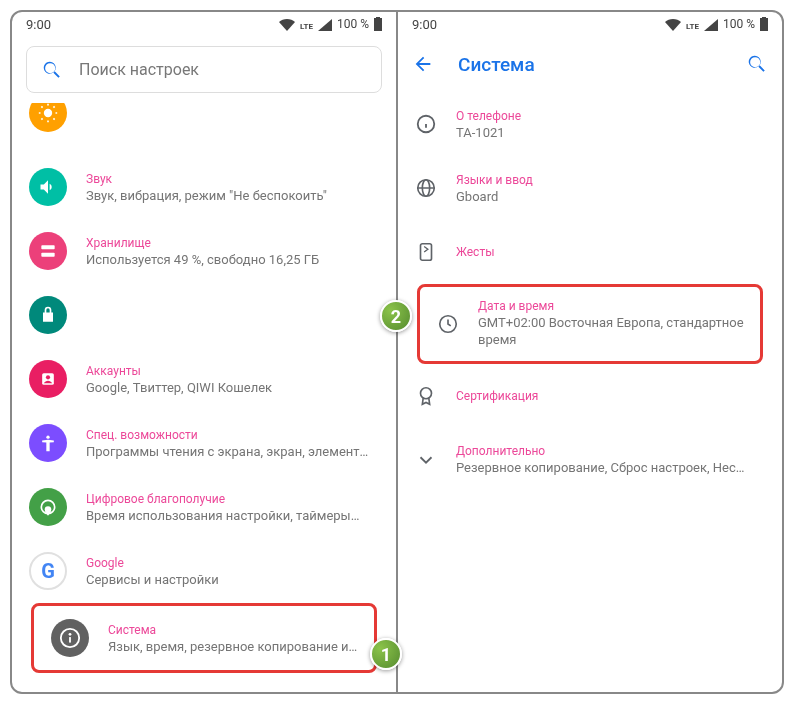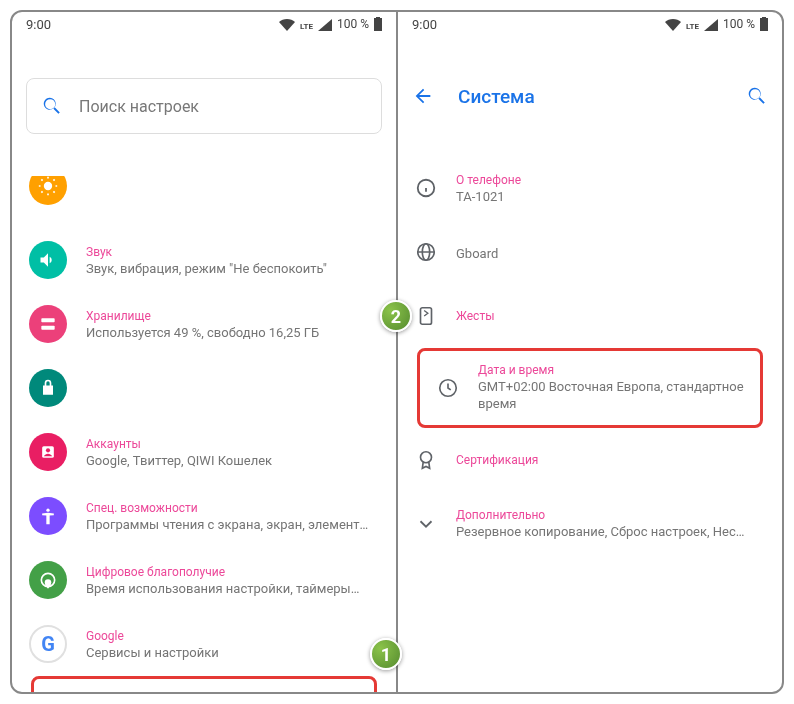--- a/index.html
+++ b/index.html
@@ -1,26 +1,26 @@
 <!DOCTYPE html>
 <html><head>
 <meta charset="utf-8">
 <style>
 * { margin: 0; padding: 0; box-sizing: border-box; font-family: Roboto, Arial, sans-serif; }
 body { background: #fff; width: 794px; height: 704px; position: relative; }
 .outer { position: absolute; left: 10px; top: 10px; width: 774px; height: 684px; border: 2px solid #888; border-radius: 12px; display: flex; background: #fff; }
-.phone { flex: 1; display: flex; flex-direction: column; overflow: hidden; position: relative; gap: 32px; }
+.phone { flex: 1; display: flex; flex-direction: column; overflow: hidden; position: relative; }
 .phone.left { border-right: 2px solid #888; border-radius: 10px 0 0 10px; }
 .phone.right { border-radius: 0 10px 10px 0; }
 
 .statusbar { height: 24px; display: flex; justify-content: space-between; align-items: center; padding: 0 14px; font-size: 13px; color: #444; }
 .sb-right { display: flex; align-items: flex-end; gap: 5px; font-size: 12px; }
 .sb-right svg { display: block; }
 
-.searchbox { margin: 10px 14px; height: 56px; border: 1px solid #ddd; border-radius: 8px; background: #fff; display: flex; align-items: center; padding: 7px 14px; gap: 16px; }
+.searchbox { margin: 10px 14px; height: 47px; border: 1px solid #ddd; border-radius: 8px; background: #fff; display: flex; align-items: center; padding: 7px 14px; gap: 16px; }
 .searchbox svg { flex-shrink: 0; }
 .searchbox span { color: #787878; font-size: 16px; }
 
 .header { height: 56px; display: flex; align-items: center; padding: 0 14px; gap: 24px; }
 .header .title { color: #1a73e8; font-size: 19px; font-weight: 500; flex: 1; }
 
 .list { flex: 1; overflow: hidden; }
 .row { display: flex; align-items: center; padding: 12px 16px; gap: 18px; min-height: 64px; }
 .row .icwrap { width: 40px; height: 40px; display: flex; align-items: center; justify-content: center; flex-shrink: 0; }
 .row .ic { width: 38px; height: 38px; border-radius: 50%; display: flex; align-items: center; justify-content: center; }
@@ -252,20 +252,21 @@
 
     <div class="row">
       <div class="gic">
             <svg width="22" height="22" viewBox="0 0 24 24" fill="none" stroke="#5f6368" stroke-width="1.8">
               <circle cx="12" cy="12" r="9"></circle>
               <ellipse cx="12" cy="12" rx="4" ry="9"></ellipse>
               <line x1="3" y1="12" x2="21" y2="12"></line>
             </svg>
           </div>
       <div class="txt">
+            <div class="ttl">Языки и ввод</div>
             <div class="sub">Gboard</div>
           </div>
     </div>
 
     <div class="row">
       <div class="gic">
             <svg width="22" height="22" viewBox="0 0 24 24" fill="#5f6368">
               <rect x="6" y="3" width="12" height="18" rx="2" fill="none" stroke="#5f6368" stroke-width="1.8"></rect>
               <path d="M10 6l4 3-4 3" fill="none" stroke="#5f6368" stroke-width="1.5"></path>
             </svg>

